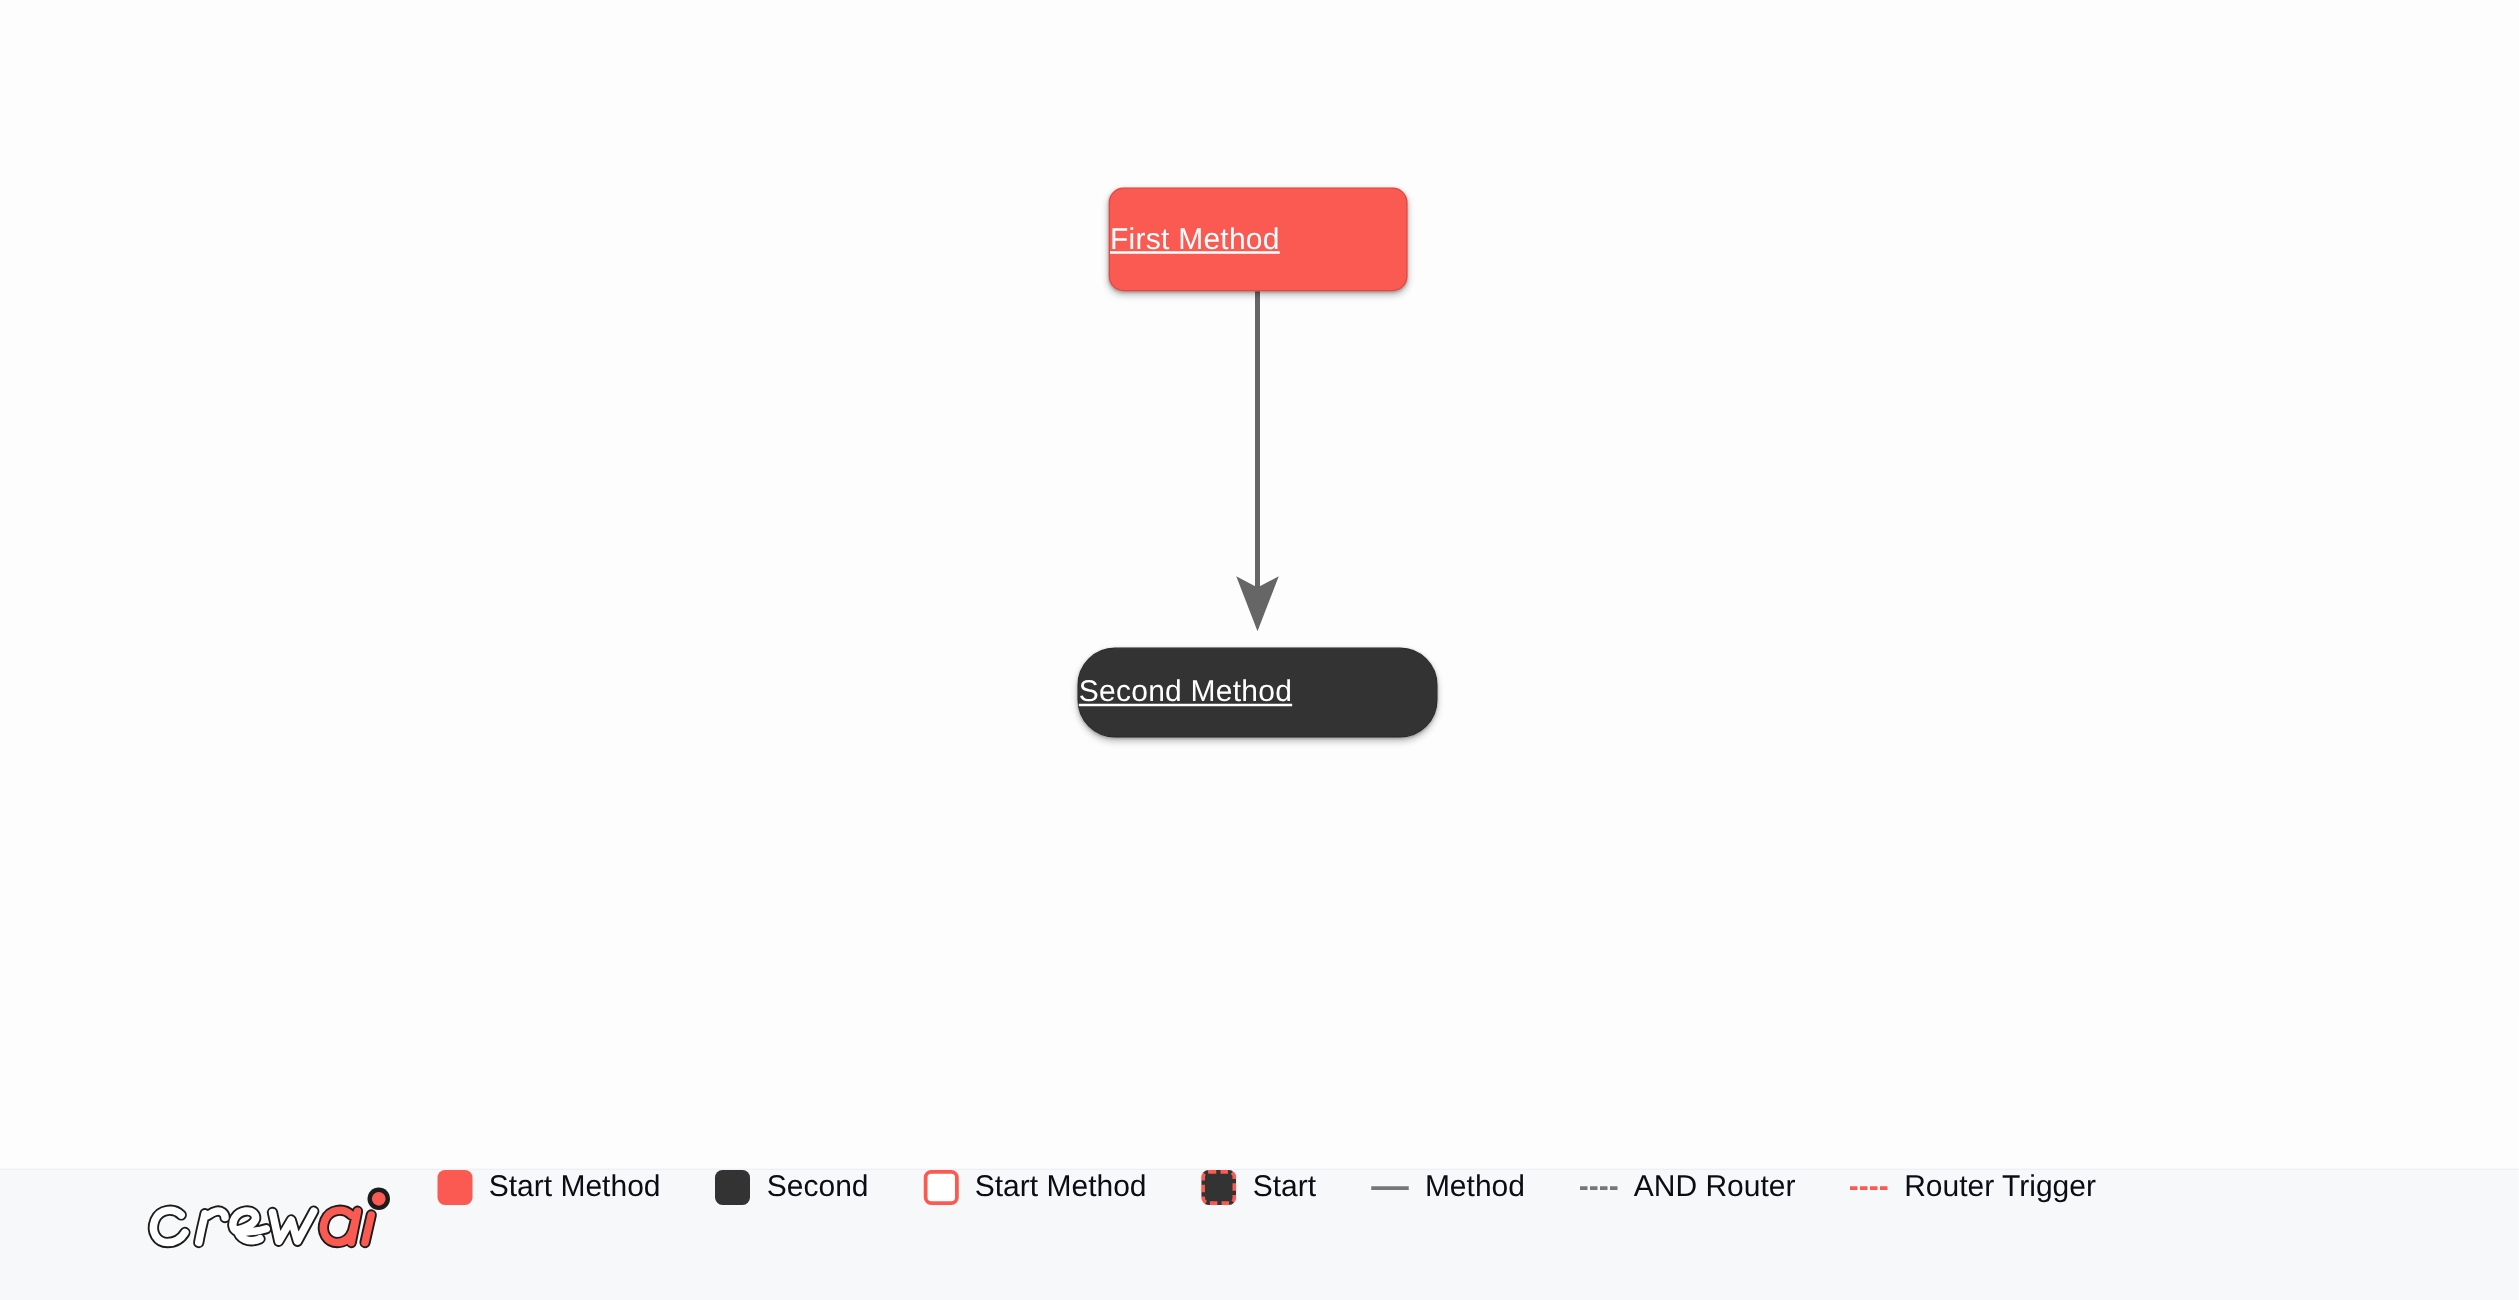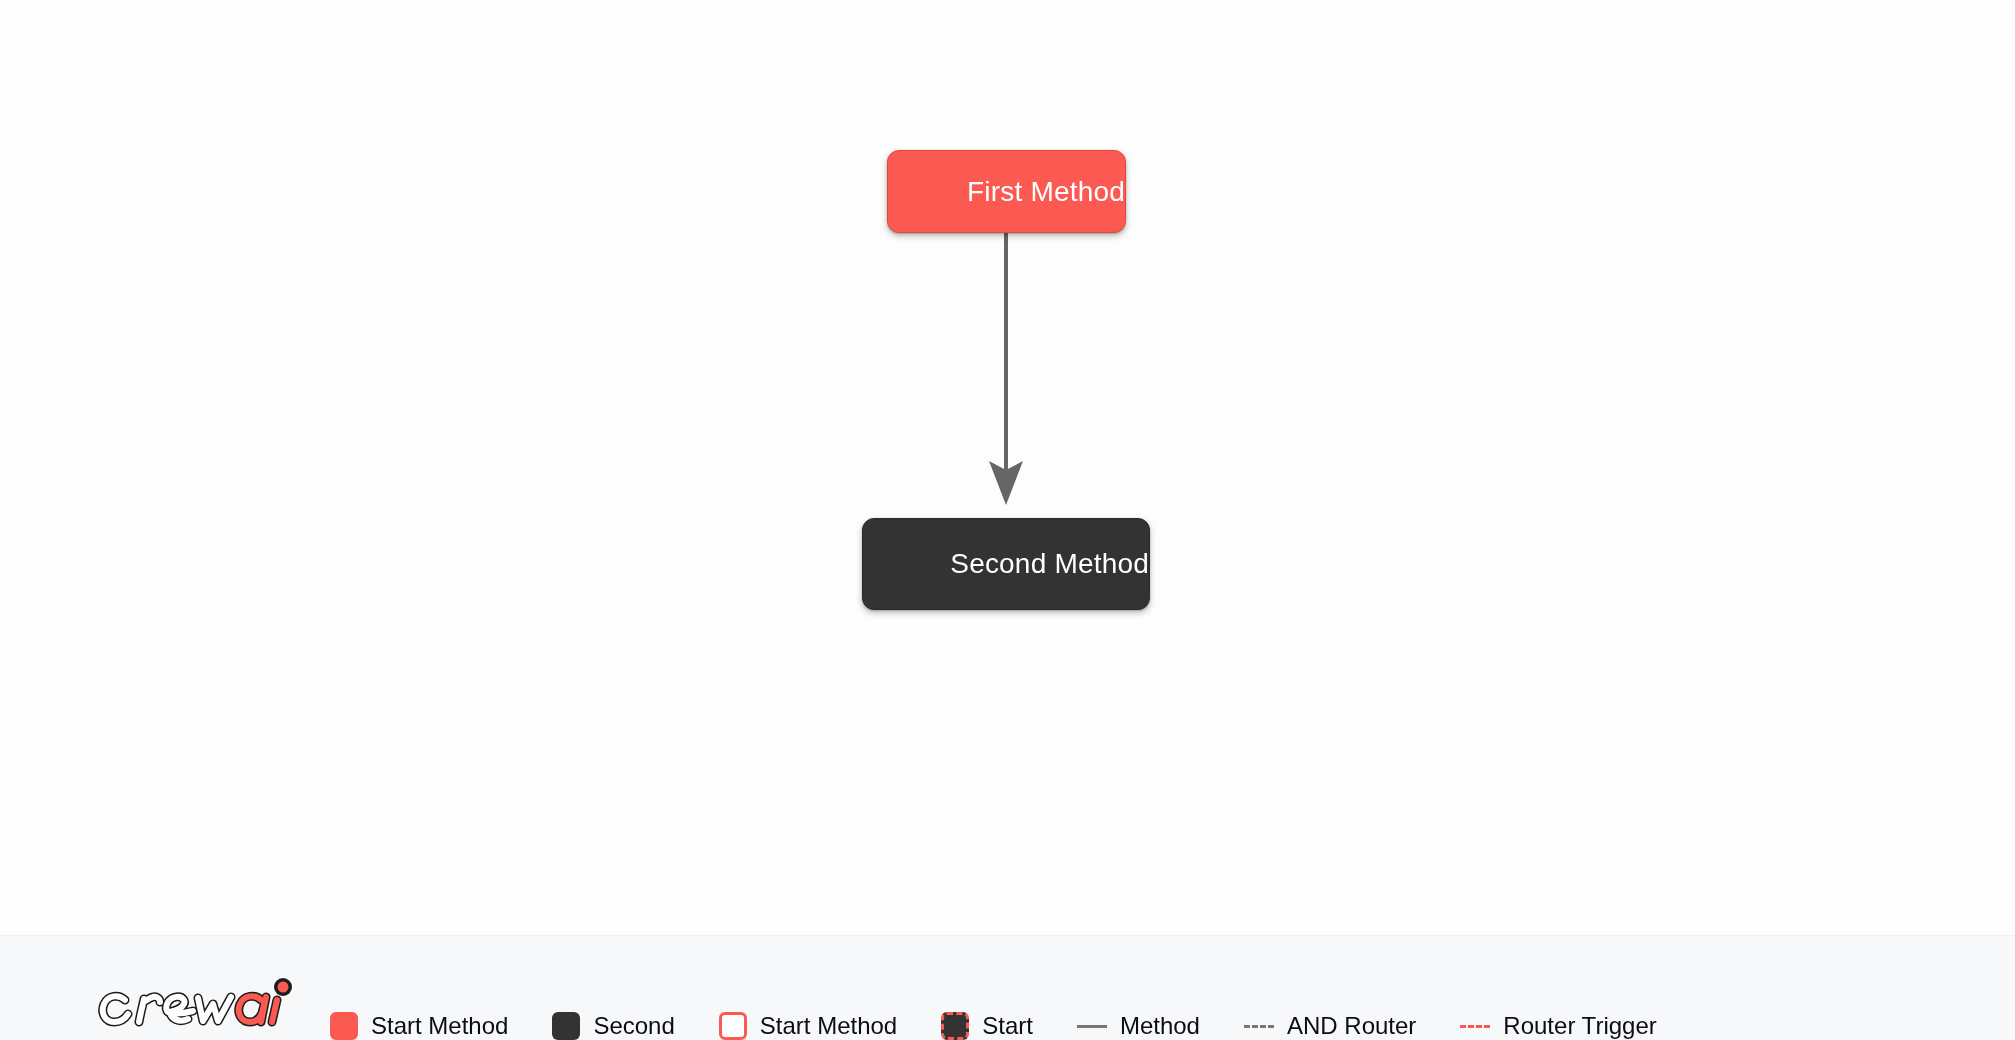--- a/index.html
+++ b/index.html
@@ -38,27 +38,28 @@
     top: 0;
     width: 2015px;
     height: 935px;
     pointer-events: none;
   }
 
   .node {
     position: absolute;
     display: flex;
     align-items: center;
-    justify-content: flex-end;
+    justify-content: flex-start;
     border-radius: 12px;
     white-space: nowrap;
-    font-size: 28px;
+    font-size: 24px;
     letter-spacing: 0.2px;
     line-height: 1;
     box-shadow: 0 3px 6px rgba(0,0,0,0.26), 0 1px 2px rgba(0,0,0,0.18);
+    text-decoration: underline;
   }
 
   .node-start {
     background: #fa5a52;
     color: #ffffff;
     border: 1.5px solid #e8443c;
   }
 
   .node-method {
     background: #333333;
@@ -69,22 +70,22 @@
   
   #legend {
     position: absolute;
     left: 0;
     top: 935px;
     width: 2015px;
     height: 105px;
     background: #f7f8fa;
     border-top: 1px solid #eef0f3;
     display: flex;
-    align-items: flex-end;
-    padding-left: 78px;
+    align-items: flex-start;
+    padding-left: 98px;
   }
 
   #logo {
     width: 222px;
     height: 76px;
     flex: 0 0 auto;
     margin-right: 30px;
     display: block;
   }
 
@@ -140,21 +141,21 @@
       <g>
         <line x1="1006" y1="233" x2="1006" y2="500" stroke="#666666" stroke-width="4"></line>
         <path d="M 989 461 L 1006 470 L 1023 461 L 1006 505 Z" fill="#666666"></path>
       </g>
     </svg>
 
     <div class="node node-start" style="left:887px; top:150px; width:239px; height:83px;">
       <span>First Method</span>
     </div>
 
-    <div class="node node-method" style="left:862px; top:518px; width:288px; height:92px;">
+    <div class="node node-method" style="left:862px; top:518px; width:288px; height:72px;border-radius:30px;">
       <span>Second Method</span>
     </div>
 
   </div>
 
   <div id="legend">
 
     <svg id="logo" viewBox="0 0 222 76">
 
       <g stroke="#1c1c1c" stroke-width="9" stroke-linejoin="round" stroke-linecap="round" fill="none">

